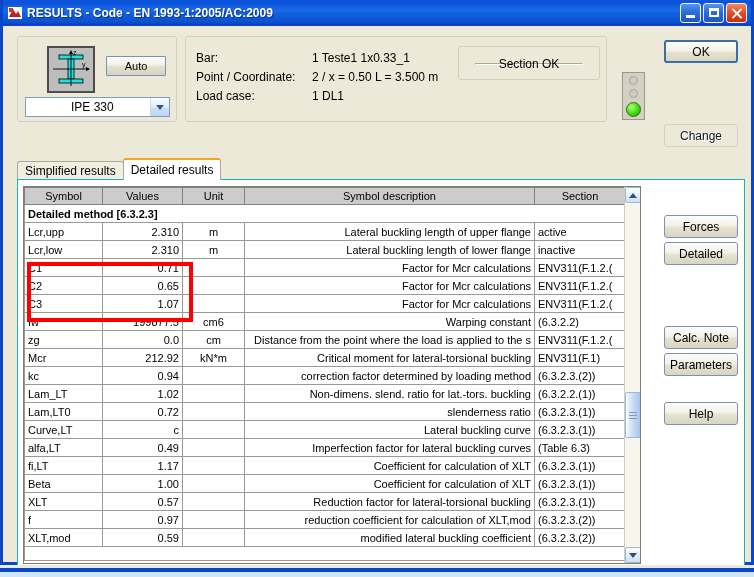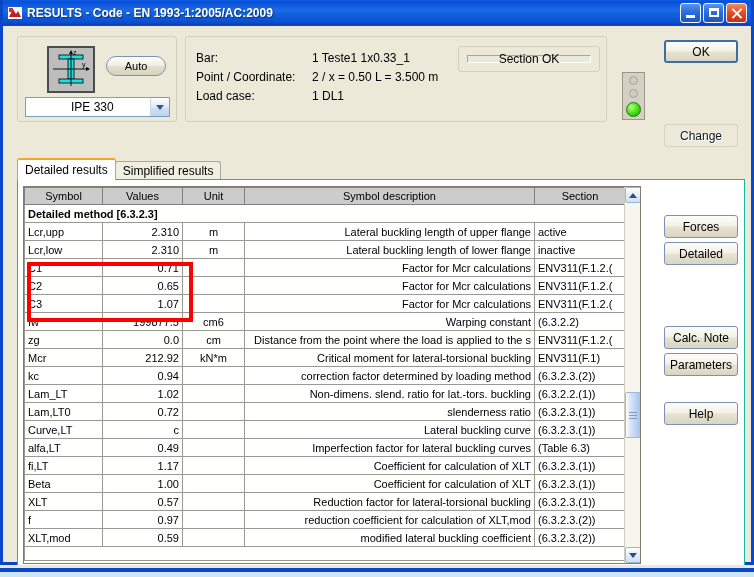--- a/index.html
+++ b/index.html
@@ -114,21 +114,21 @@
     box-sizing: border-box;
   }
   .shape-svg { position:absolute; left:0; top:0; }
 
   .auto-btn {
     position: absolute;
     left: 88px; top: 19px;
     width: 60px; height: 20px;
     background: linear-gradient(180deg,#fdfdfb 0%,#f1efe2 48%,#e3e0ce 52%,#d6d2bf 100%);
     border: 1px solid #7c92b3;
-    border-radius: 10px;
+    border-radius: 1px;
     font-size: 11px;
     color: #000;
     cursor: pointer;
     box-sizing: border-box;
   }
 
   .combo {
     position: absolute;
     left: 7px; top: 60px;
     width: 145px; height: 20px;
@@ -169,21 +169,21 @@
   .info-value { }
 
   
   .okbox {
     position: absolute;
     left: 272px; top: 9px;
     width: 142px; height: 26px;
     border: 1px solid #d4d0c0;
     border-radius: 3px;
     box-sizing: border-box;
-    padding: 8px;
+    padding: 16px;
     background: #ece9d8;
   }
   .okbox-inner {
     width: 100%; height: 100%;
     border: 1px solid #aca899;
     border-right-color: #ffffff;
     border-bottom-color: #ffffff;
     box-sizing: border-box;
     display: flex; align-items: center; justify-content: center;
     font-size: 12px; color: #000;
@@ -451,22 +451,22 @@
         </div>
       </div>
 
       <div class="lamp">
         <span class="lamp-dot"></span>
         <span class="lamp-dot"></span>
         <span class="lamp-dot on"></span>
       </div>
 
       <div class="tabstrip">
+        <div class="tab">Simplified results</div>
         <div class="tab active">Detailed results</div>
-        <div class="tab">Simplified results</div>
       </div>
 
       <div class="tabpanel">
         <div class="gridwrap">
           <div class="gridinner">
             <table class="grid">
               <thead>
                 <tr>
                   <th style="width:78px">Symbol</th>
                   <th style="width:80px">Values</th>

